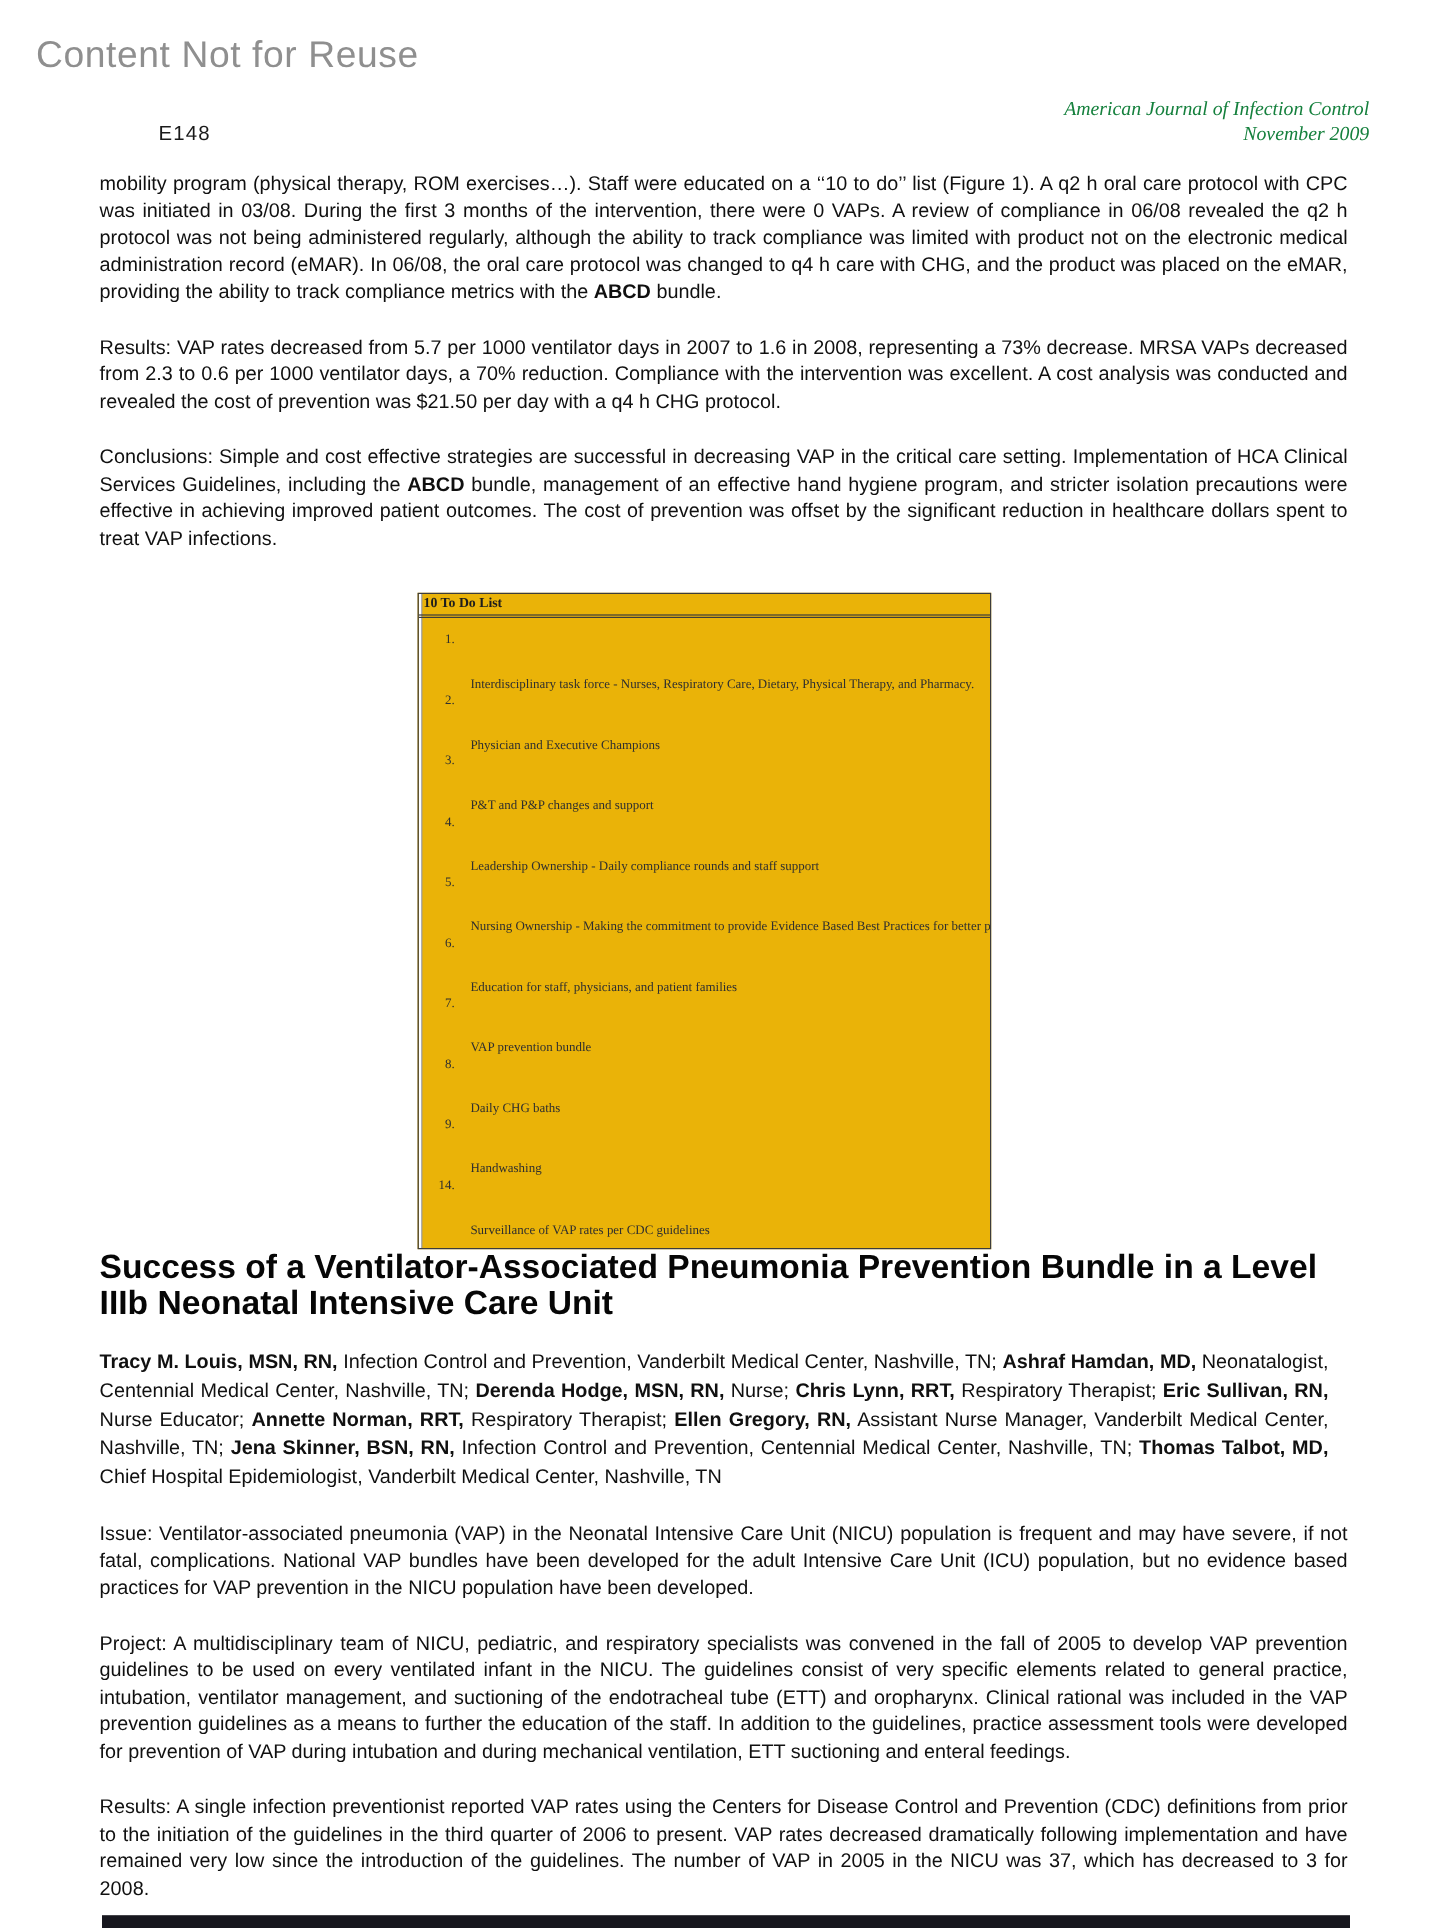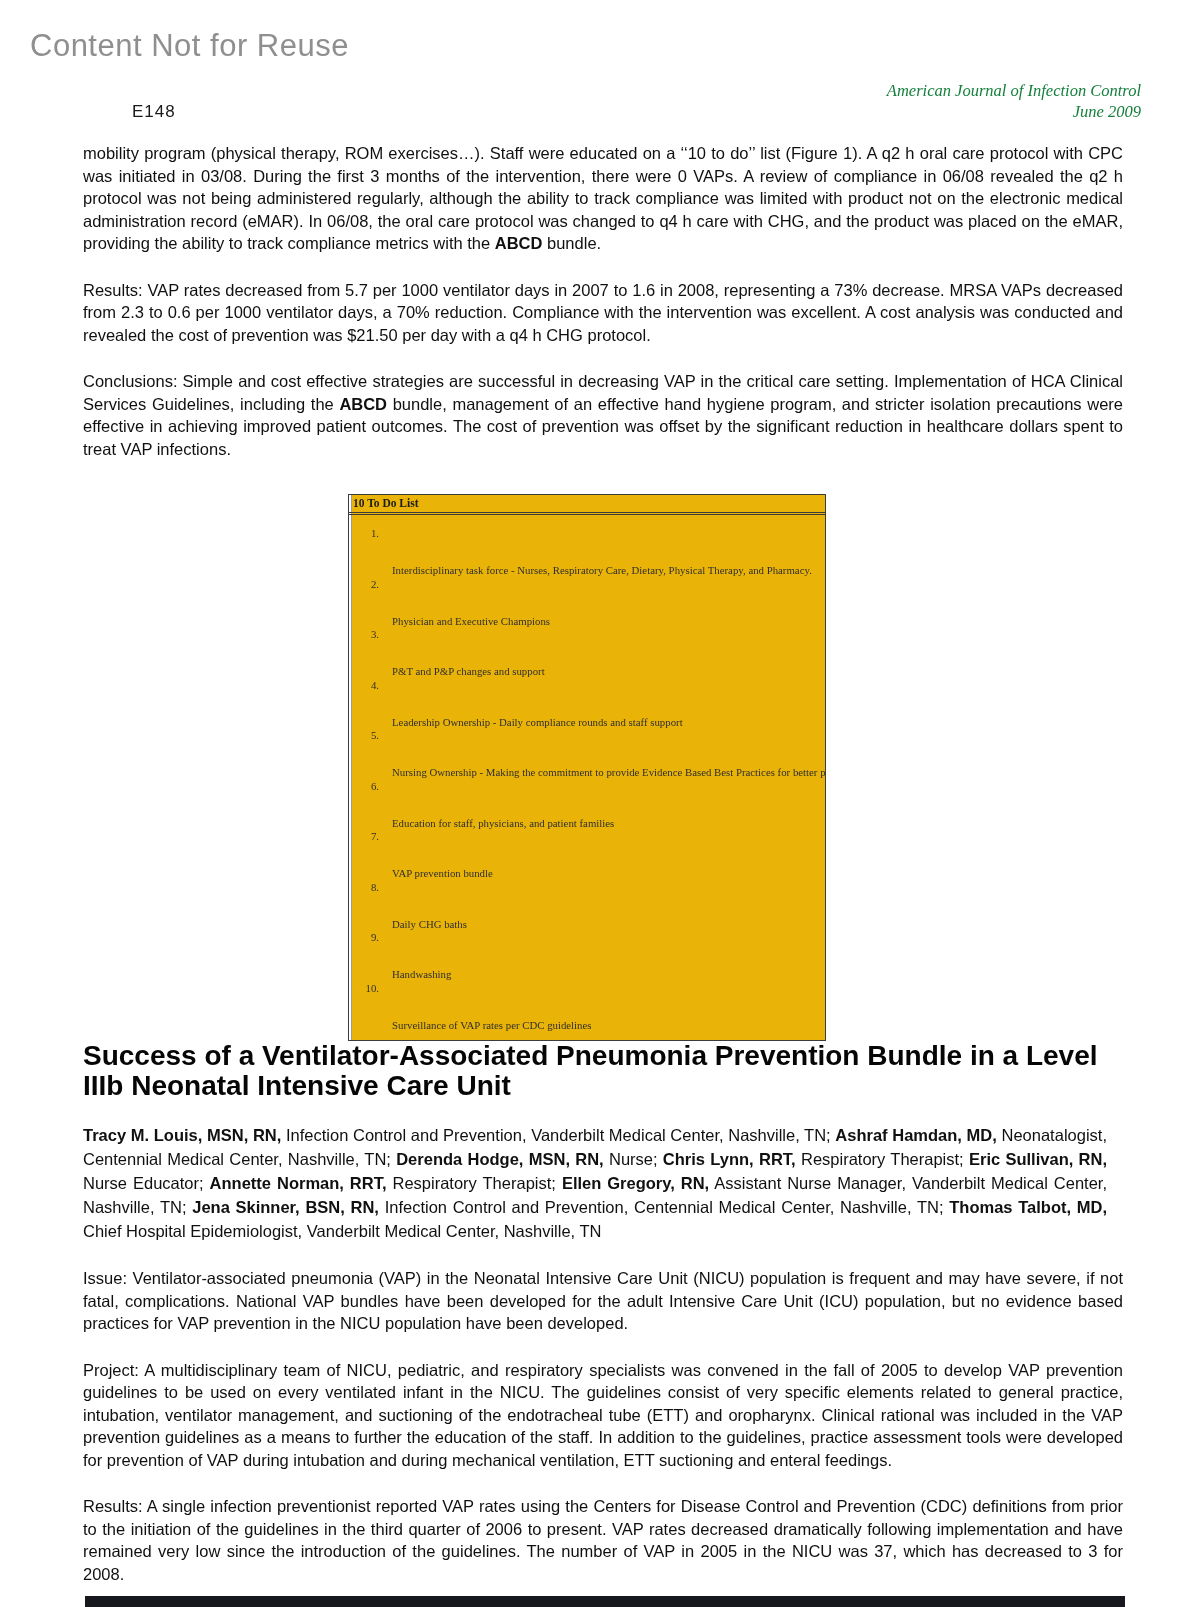--- a/index.html
+++ b/index.html
@@ -38,21 +38,21 @@
 <body>
 
 <div id="page">
 
   <div class="watermark">Content Not for Reuse</div>
 
   <div class="pagehead">
     <div class="pageno">E148</div>
     <div class="journal">
       <div>American Journal of Infection Control</div>
-      <div>June 2009</div>
+      <div>November 2009</div>
     </div>
   </div>
 
   <div class="flow">
 
     <p class="para"><span>mobility program (physical therapy, ROM exercises…). Staff were educated on a ‘‘10 to do’’ list (Figure 1). A q2 h oral care protocol with CPC was initiated in 03/08. During the first 3 months of the intervention, there were 0 VAPs. A review of compliance in 06/08 revealed the q2 h protocol was not being administered regularly, although the ability to track compliance was limited with product not on the electronic medical administration record (eMAR). In 06/08, the oral care protocol was changed to q4 h care with CHG, and the product was placed on the eMAR, providing the ability to track compliance metrics with the </span><span class="b">ABCD</span><span> bundle.</span></p>
 
     <p class="para">Results: VAP rates decreased from 5.7 per 1000 ventilator days in 2007 to 1.6 in 2008, representing a 73% decrease. MRSA VAPs decreased from 2.3 to 0.6 per 1000 ventilator days, a 70% reduction. Compliance with the intervention was excellent. A cost analysis was conducted and revealed the cost of prevention was $21.50 per day with a q4 h CHG protocol.</p>
 
     <p class="para"><span>Conclusions: Simple and cost effective strategies are successful in decreasing VAP in the critical care setting. Implementation of HCA Clinical Services Guidelines, including the </span><span class="b">ABCD</span><span> bundle, management of an effective hand hygiene program, and stricter isolation precautions were effective in achieving improved patient outcomes. The cost of prevention was offset by the significant reduction in healthcare dollars spent to treat VAP infections.</span></p>
@@ -90,21 +90,21 @@
           </li>
           <li>
             <span class="num">8.</span>
             <span class="txt">Daily CHG baths</span>
           </li>
           <li>
             <span class="num">9.</span>
             <span class="txt">Handwashing</span>
           </li>
           <li>
-            <span class="num">10.</span>
+            <span class="num">14.</span>
             <span class="txt">Surveillance of VAP rates per CDC guidelines</span>
           </li>
         </ol>
     </div>
 
 
     <h1 class="pres-title">Success of a Ventilator-Associated Pneumonia Prevention Bundle in a Level IIIb Neonatal Intensive Care Unit</h1>
 
     <p class="authors"><span class="b">Tracy M. Louis, MSN, RN,</span><span> Infection Control and Prevention, Vanderbilt Medical Center, Nashville, TN; </span><span class="b">Ashraf Hamdan, MD,</span><span> Neonatalogist, Centennial Medical Center, Nashville, TN; </span><span class="b">Derenda Hodge, MSN, RN,</span><span> Nurse; </span><span class="b">Chris Lynn, RRT,</span><span> Respiratory Therapist; </span><span class="b">Eric Sullivan, RN,</span><span> Nurse Educator; </span><span class="b">Annette Norman, RRT,</span><span> Respiratory Therapist; </span><span class="b">Ellen Gregory, RN,</span><span> Assistant Nurse Manager, Vanderbilt Medical Center, Nashville, TN; </span><span class="b">Jena Skinner, BSN, RN,</span><span> Infection Control and Prevention, Centennial Medical Center, Nashville, TN; </span><span class="b">Thomas Talbot, MD,</span><span> Chief Hospital Epidemiologist, Vanderbilt Medical Center, Nashville, TN</span></p>
 

